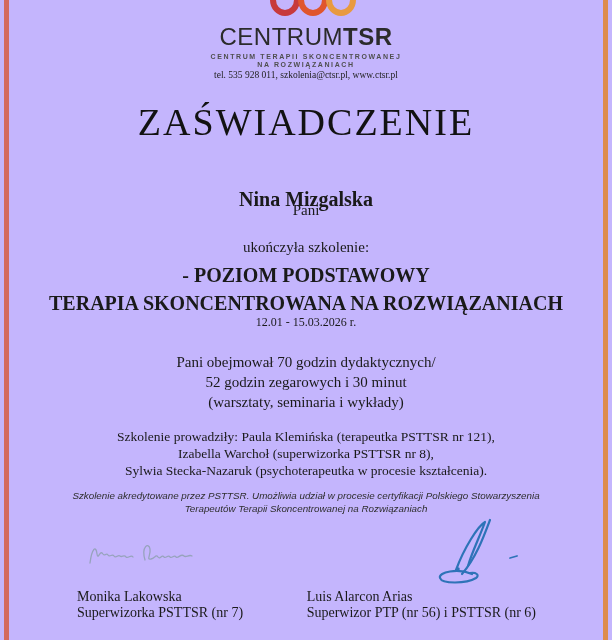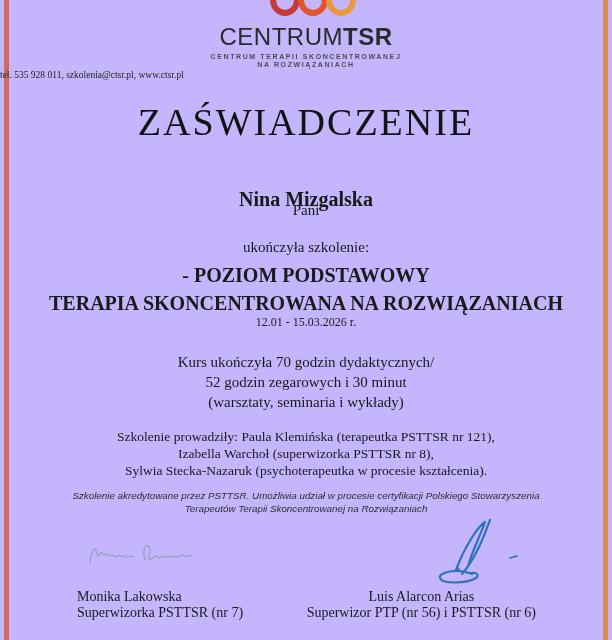--- a/index.html
+++ b/index.html
@@ -38,21 +38,21 @@
   .brand .bold { font-weight: 700; }
   .tagline {
     position: absolute; top: 53px; left: 0; width: 100%;
     text-align: center;
     font-family: "Liberation Sans", sans-serif;
     font-size: 7px; font-weight: 700; letter-spacing: 1.6px;
     color: #4f4f4f; line-height: 7.5px;
   }
   .contact {
     position: absolute; top: 70px; left: 0; width: 100%;
-    font-size: 9.5px; color: #222;
+    text-align: center; font-size: 9.5px; color: #222;
   }
 
   .cert-title {
     position: absolute; top: 100px; left: 0; width: 100%;
     text-align: center; font-size: 38px; letter-spacing: 2px; color: #121212;
   }
   .salutation {
     position: absolute; top: 166px; left: 0; width: 100%;
     text-align: center; font-size: 15px; margin-top: 36px;
   }
@@ -86,21 +86,21 @@
     text-align: center;
     font-family: "Liberation Sans", sans-serif;
     font-style: italic; font-size: 9.8px; line-height: 12.5px; color: #2e2e2e;
   }
 
   .sig-left-img { position: absolute; left: 85px; top: 536px; }
   .sig-right-img { position: absolute; left: 428px; top: 518px; }
 
   .signatory { position: absolute; top: 589px; font-size: 14px; line-height: 15.5px; }
   .signatory-left { left: 77px; text-align: left; }
-  .signatory-right { right: 76px; text-align: center; }
+  .signatory-right { right: 76px; text-align: left; }
 </style>
 </head>
 <body>
 
 <div class="page">
 
   <div class="border-v border-left" style="background: rgb(212, 105, 95);"></div>
   <div class="border-v border-right" style="background: rgb(222, 140, 76);"></div>
 
   <div class="logo-rings">
@@ -128,21 +128,21 @@
   <div class="completed">ukończyła szkolenie:</div>
 
   <div class="course">
     <div>- POZIOM PODSTAWOWY</div>
     <div>TERAPIA SKONCENTROWANA NA ROZWIĄZANIACH</div>
   </div>
 
   <div class="course-date">12.01 - 15.03.2026 r.</div>
 
   <div class="hours">
-    <div><span>Kurs ukończyła </span><span class="b">70 godzin dydaktycznych/</span></div>
+    <div><span>Pani obejmował </span><span class="b">70 godzin dydaktycznych/</span></div>
     <div class="b">52 godzin zegarowych i 30 minut</div>
     <div>(warsztaty, seminaria i wykłady)</div>
   </div>
 
   <div class="trainers">
     <div>Szkolenie prowadziły: Paula Klemińska (terapeutka PSTTSR nr 121),</div>
     <div>Izabella Warchoł (superwizorka PSTTSR nr 8),</div>
     <div>Sylwia Stecka-Nazaruk (psychoterapeutka w procesie kształcenia).</div>
   </div>
 

